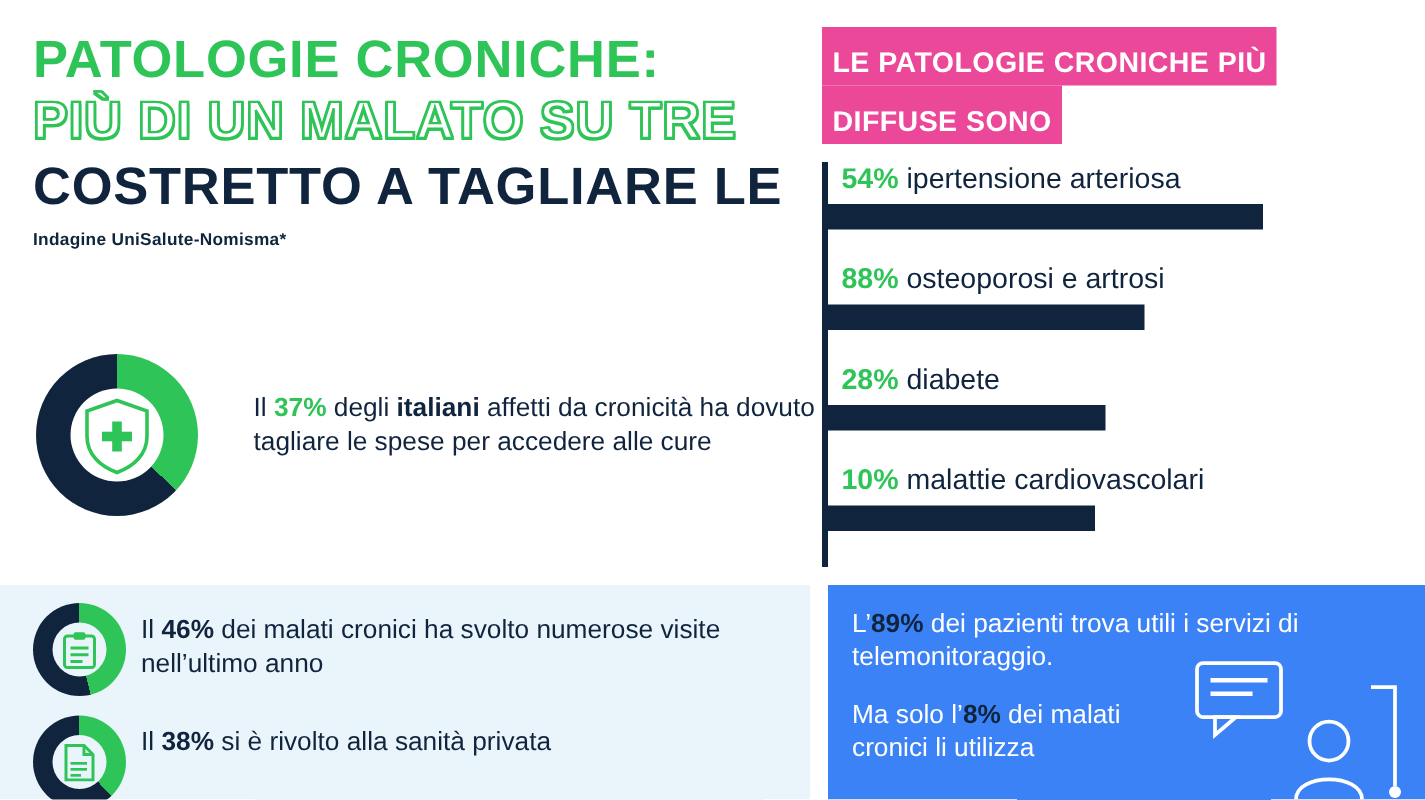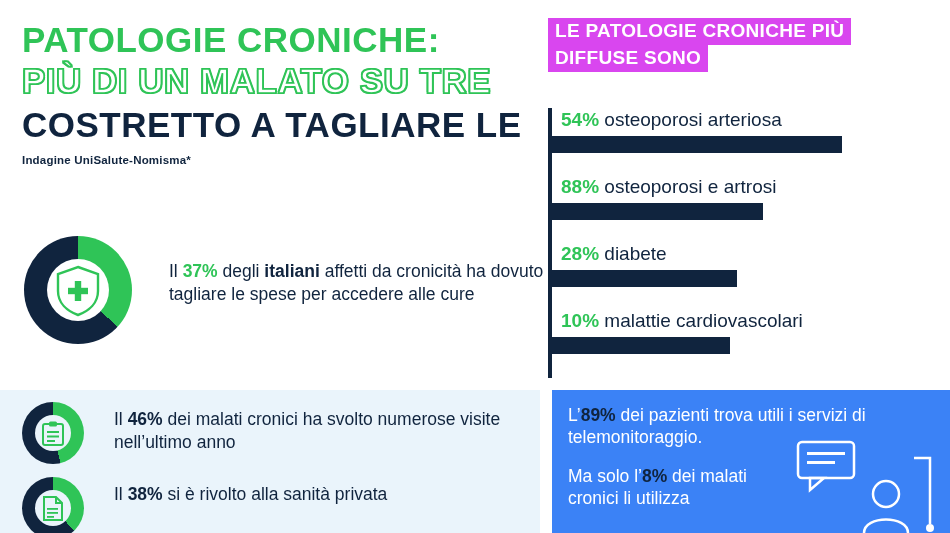--- a/index.html
+++ b/index.html
@@ -66,27 +66,27 @@
     font-size:17.5px; line-height:1.33; color:#10243e;
   }
   .green-b { color:#2fc457; font-weight:bold; }
   .navy-b { color:#10243e; font-weight:bold; }
 
   
   .chart-panel { position:absolute; left:548px; top:18px; width:390px; height:360px; }
   .chart-title-wrap { width:390px; }
   .chart-title-line {
     display:inline-block;
-    background:#d946ef;
+    background:#ec4899;
     color:#ffffff;
     font-weight:bold;
     font-size:19px;
     text-transform:uppercase;
     letter-spacing:0.3px;
-    padding:3px 7px 4px 7px;
+    padding:15px 7px 4px 7px;
     line-height:1.05;
   }
 
   .bars { position:absolute; left:0; top:90px; width:390px; height:270px; border-left:4px solid #10243e; }
   .bar-item { position:relative; height:67px; }
   .bar-label {
     padding-left:9px;
     font-size:19px;
     color:#10243e;
     line-height:1.0;
@@ -103,21 +103,21 @@
     position:absolute; left:0; top:0; width:62px; height:62px; border-radius:50%;
     background: conic-gradient(#2fc457 0deg 166deg, #10243e 166deg 360deg);
   }
   .bl-donut.two { background: conic-gradient(#2fc457 0deg 137deg, #10243e 137deg 360deg); }
   .bl-donut::after {
     content:""; position:absolute; left:13px; top:13px; width:36px; height:36px;
     border-radius:50%; background:#eaf4fb;
   }
   .bl-ico { position:absolute; left:20px; top:19px; width:22px; height:25px; z-index:3; }
   .bl-text {
-    position:absolute; left:92px; top:6px; width:420px;
+    position:absolute; left:72px; top:6px; width:420px;
     font-size:17.5px; line-height:1.3; color:#10243e;
   }
 
   
   .green-panel {
     position:absolute; left:552px; top:390px; width:398px; height:143px;
     background:#3b82f6;
     color:#ffffff;
     padding:14px 16px 0 16px;
   }
@@ -159,21 +159,21 @@
   <div class="chart-panel">
     <div class="chart-title-wrap">
       <div class="chart-title-line">LE PATOLOGIE CRONICHE PIÙ</div><br>
       <div class="chart-title-line">DIFFUSE SONO</div>
     </div>
 
     <div class="bars">
       <div class="bar-item">
         <div class="bar-label">
           <span class="bar-pct">54%</span>
-          <span>osteoporosi arteriosa</span>
+          <span>ipertensione arteriosa</span>
         </div>
         <div class="bar-rect" style="width:290px"></div>
       </div>
       <div class="bar-item">
         <div class="bar-label">
           <span class="bar-pct">88%</span>
           <span>osteoporosi e artrosi</span>
         </div>
         <div class="bar-rect" style="width:211px"></div>
       </div>

